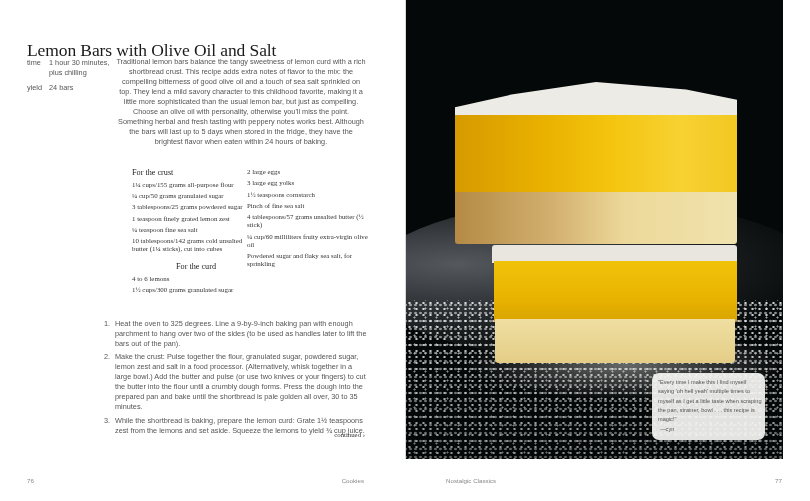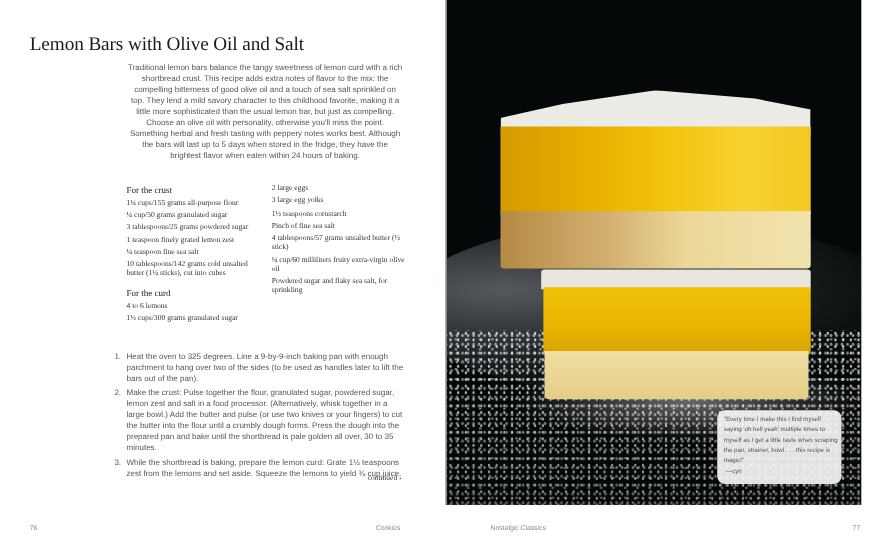--- a/index.html
+++ b/index.html
@@ -1,36 +1,36 @@
 <!DOCTYPE html>
 <html><head>
 <meta charset="utf-8">
 <style>
   html, body { margin:0; padding:0; }
   body { width:810px; height:501px; background:#ffffff; position:relative; overflow:hidden; }
   .serif { font-family: "Liberation Serif", "DejaVu Serif", serif; }
   .sans { font-family: "Liberation Sans", "DejaVu Sans", sans-serif; }
 
   .page-left { position:absolute; left:0; top:0; width:404px; height:501px; }
-  .title { position:absolute; left:27px; top:29px; font-size:17.5px; color:#1a1a1a; margin:0; font-weight:normal; letter-spacing:-0.1px; white-space:nowrap; }
+  .title { position:absolute; left:27px; top:40px; font-size:17.5px; color:#1a1a1a; margin:0; font-weight:normal; letter-spacing:-0.1px; white-space:nowrap; }
 
   .meta { position:absolute; left:27px; top:58px; font-size:7.3px; color:#555; line-height:9.9px; }
   .meta-row { display:flex; margin-bottom:5.3px; }
   .meta-label { width:22px; }
   .meta-value { width:66px; }
 
   .intro { position:absolute; left:115px; top:57px; width:252px; font-size:7.3px; line-height:9.95px; color:#555; margin:0; text-align:center; }
   .author { position:absolute; left:115px; top:140px; width:250px; text-align:right; font-size:7.3px; color:#555; }
 
   .ing-col { position:absolute; font-size:6.9px; line-height:8.2px; color:#333; }
-  .ing-col-1 { left:115px; top:168px; width:128px; }
+  .ing-col-1 { left:132px; top:168px; width:128px; }
   .ing-col-2 { left:247px; top:168px; width:122px; }
   .ing-head { font-size:8.2px; color:#222; margin:0 0 3.7px 0; line-height:9px; }
   .ing-item { margin:0 0 3.1px 0; }
-  .ing-head.second { margin-top:8.5px; }
+  .ing-head.second { margin-top:8.5px;text-align:center; }
 
   .steps { position:absolute; left:104px; top:319px; width:265px; font-size:7.3px; line-height:9.95px; color:#555; margin:0; padding:0; list-style:none; }
   .step { display:flex; margin-bottom:3.5px; }
   .step-num { width:11px; flex:none; }
   .step-text { flex:1; }
 
   .continued { position:absolute; left:300px; top:431px; width:65px; text-align:right; font-size:6.8px; color:#333; }
 
   .footer-text { position:absolute; top:477px; font-size:6.2px; color:#888; }
 
@@ -66,20 +66,30 @@
   .note { position:absolute; left:246px; top:373px; width:113px; height:67px; background:rgba(244,244,242,0.93); border-radius:7px; }
   .note-text { position:absolute; left:6px; top:5px; width:104px; font-size:5.6px; line-height:9.3px; color:#555; margin:0; }
   .note-sig { position:absolute; left:8px; top:53px; font-size:5.6px; color:#555; }
 </style>
 </head>
 <body>
 
 <div class="page-left">
   <h1 class="title serif">Lemon Bars with Olive Oil and Salt</h1>
 
+  <div class="meta sans">
+    <div class="meta-row">
+      <span class="meta-label">time</span>
+      <span class="meta-value">1 hour 30 minutes, plus chilling</span>
+    </div>
+    <div class="meta-row">
+      <span class="meta-label">yield</span>
+      <span class="meta-value">24 bars</span>
+    </div>
+  </div>
 
   <p class="intro sans">Traditional lemon bars balance the tangy sweetness of lemon curd with a rich shortbread crust. This recipe adds extra notes of flavor to the mix: the compelling bitterness of good olive oil and a touch of sea salt sprinkled on top. They lend a mild savory character to this childhood favorite, making it a little more sophisticated than the usual lemon bar, but just as compelling. Choose an olive oil with personality, otherwise you'll miss the point. Something herbal and fresh tasting with peppery notes works best. Although the bars will last up to 5 days when stored in the fridge, they have the brightest flavor when eaten within 24 hours of baking.</p>
 
   <div class="ing-col ing-col-1 serif">
     <div class="ing-head">For the crust</div>
     <div class="ing-item">1¼ cups/155 grams all-purpose flour</div>
     <div class="ing-item">¼ cup/50 grams granulated sugar</div>
     <div class="ing-item">3 tablespoons/25 grams powdered sugar</div>
     <div class="ing-item">1 teaspoon finely grated lemon zest</div>
     <div class="ing-item">¼ teaspoon fine sea salt</div>

